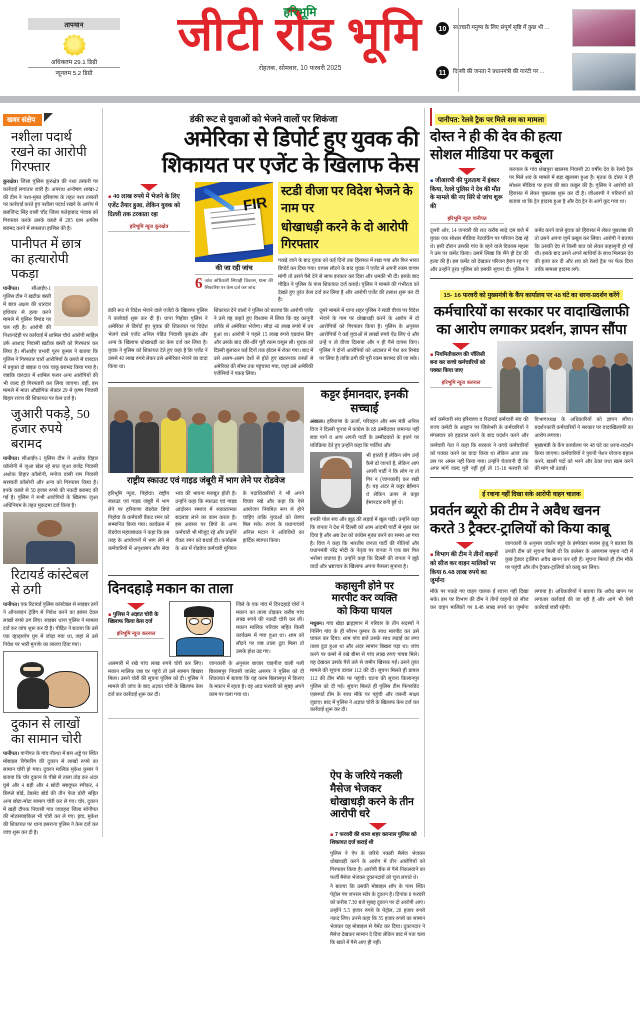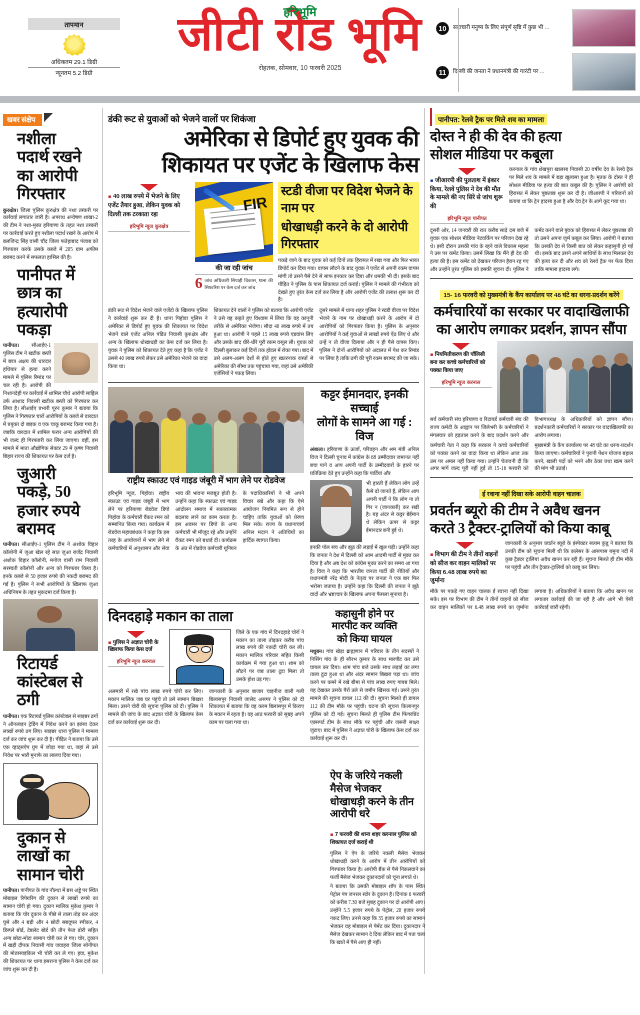--- a/index.html
+++ b/index.html
@@ -63,21 +63,21 @@
   .col-main   { width:322px; padding:0 5px; border-right:.7px solid #c8c8c8; }
   .col-right  { width:208px; padding-left:5px; }
 
   
   .kicker-orange {
     display:inline-block; background:#f07d1a; color:#fff; font-size:7px;
     font-weight:bold; padding:1.5px 7px 1.5px 4px; position:relative;
   }
   .kicker-flag { display:inline-block; vertical-align:middle; margin-left:2px;
     width:0;height:0;border-left:9px solid #333;border-bottom:9px solid transparent; }
-  .hl-small { font-size:16px; font-weight:bold; line-height:1.15; color:#111; margin:4px 14px 3px;
+  .hl-small { font-size:13px; font-weight:normal; line-height:1.15; color:#111; margin:4px 8px 3px;
     font-family:"Liberation Serif", serif; }
   .hl-yellow {
     background:#fdf06a; font-size:7px; font-weight:bold; color:#111;
     display:inline-block; padding:1px 3px; line-height:1.3;
   }
   .hl-main {
     font-size:21.5px; font-weight:bold; line-height:1.22; color:#111;
     font-family:"Liberation Serif", serif; letter-spacing:-.2px;text-align:right;
   }
   .hl-sub {
@@ -264,21 +264,21 @@
 
       <div>
         <div class="hl-small">दुकान से लाखों का सामान चोरी</div>
         <div class="body lead"><b>पानीपत।</b> <span>पानीपत के गांव नौल्था में बस अड्डे पर स्थित मोबाइल रिपेयरिंग की दुकान से लाखों रुपये का सामान चोरी हो गया। दुकान मालिक मुकेश कुमार ने बताया कि चोर दुकान के पीछे से ताला तोड़ कर अंदर घुसे और 4 बड़ी और 4 छोटी सबवूफर स्पीकर, 4 डिस्प्ले बोर्ड, टेबलेट बोर्ड की तीन फेज डोरी सहित अन्य छोटा-मोटा सामान चोरी कर ले गए। चोर, दुकान में खड़ी दीपक निवासी गांव जवाहरा जिला सोनीपत की मोटरसाइकिल भी चोरी कर ले गए। हवा, मुकेश की शिकायत पर थाना इसराना पुलिस ने केस दर्ज कर जांच शुरू कर दी है।</span></div>
       </div>
     </div>
 
     <div class="col col-main">
 
       <div>
-        <div style="">
+        <div style="text-align:center;">
           <span style="font-size:9px;font-weight:bold;color:#111;font-family:'Liberation Serif',serif;">डंकी रूट से युवाओं को भेजने वालों पर शिकंजा</span>
         </div>
         <div class="hl-main">अमेरिका से डिपोर्ट हुए युवक की</div>
         <div class="hl-main">शिकायत पर एजेंट के खिलाफ केस</div>
 
         <div style="display:flex;gap:5px;margin-top:4px;align-items:flex-start;">
 
           <div style="width:82px;flex:0 0 82px;">
             <div class="chev"></div>
             <div class="pull-item pull-red">40 लाख रुपये में भेजने के लिए एजेंट तैयार हुआ, लेकिन युवक को दिल्ली तक टरकाता रहा</div>
@@ -341,21 +341,20 @@
             <div class="head" style="left:81%;top:27%;width:7%;height:14%;"></div>
             <div class="fig" style="left:90%;width:10%;height:62%;background:#cfcfcf;"></div>
             <div class="head" style="left:91%;top:26%;width:7%;height:14%;"></div>
           </div>
           <div class="cap">राष्ट्रीय स्काउट एवं गाइड जंबूरी में भाग लेने पर रोडवेज</div>
           <div class="body cols3" style="margin-top:2px;">हरिभूमि न्यूज, पिहोवा। राष्ट्रीय स्काउट एवं गाइड जंबूरी में भाग लेने पर हरियाणा रोडवेज डिपो पिहोवा के कर्मचारी वैंकट रमन को सम्मानित किया गया। कार्यक्रम में रोडवेज महाप्रबंधक ने कहा कि इस तरह के आयोजनों में भाग लेने से कर्मचारियों में अनुशासन और सेवा भाव की भावना मजबूत होती है। उन्होंने कहा कि स्काउट एवं गाइड आंदोलन समाज में सकारात्मक बदलाव लाने का काम करता है। इस अवसर पर डिपो के अन्य कर्मचारी भी मौजूद रहे और उन्होंने वैंकट रमन को बधाई दी। कार्यक्रम के अंत में रोडवेज कर्मचारी यूनियन के पदाधिकारियों ने भी अपने विचार रखे और कहा कि ऐसे आयोजन नियमित रूप से होने चाहिए ताकि युवाओं को प्रेरणा मिल सके। राज्य के प्रधानाचार्य अनिल मदान ने अतिथियों का हार्दिक स्वागत किया।</div>
         </div>
 
         <div style="flex:1;">
           <div class="hl-med" style="text-align:center;">कट्टर ईमानदार, इनकी सच्चाई</div>
-          <div class="hl-med" style="text-align:center;">लोगों के सामने आ गई : विज</div>
           <div class="body lead" style="margin-top:3px;"><b>अंबाला।</b> <span>हरियाणा के ऊर्जा, परिवहन और श्रम मंत्री अनिल विज ने दिल्ली चुनाव में कांग्रेस के 68 उम्मीदवार जमानत नहीं बचा पाने व आप अपनी पार्टी के उम्मीदवारों के हारने पर प्रतिक्रिया देते हुए उन्होंने कहा कि पार्टियां और</span></div>
           <div style="display:flex;gap:4px;margin-top:2px;">
             <div class="elder" style="width:52px;height:62px;flex:0 0 52px;">
               <div class="eHair"></div>
               <div class="eHead"></div>
               <div class="eBeard"></div>
             </div>
             <div class="body" style="flex:1;">भी हारती हैं लेकिन लोग उन्हें कैसे ढो जानते हैं, लेकिन आप अपनी पार्टी ने कि लोग ना तो गिर न (जानकारी) कर रखी है। यह अंदर से कट्टर बेईमान थे लेकिन ऊपर से कट्टर ईमानदार बनी हुई थे।</div>
           </div>
           <div class="body" style="margin-top:2px;">इनकी पोल सच और झूठ की लड़ाई में खुल पड़ी। उन्होंने कहा कि जनता ने देश में दिल्ली को आम आदमी पार्टी से मुक्त कर दिया है और अब देश को कांग्रेस मुक्त करने का समय आ गया है। विज ने कहा कि भारतीय जनता पार्टी की नीतियों और प्रधानमंत्री नरेंद्र मोदी के नेतृत्व पर जनता ने एक बार फिर भरोसा जताया है। उन्होंने कहा कि दिल्ली की जनता ने झूठे वादों और भ्रष्टाचार के खिलाफ अपना फैसला सुनाया है।</div>

